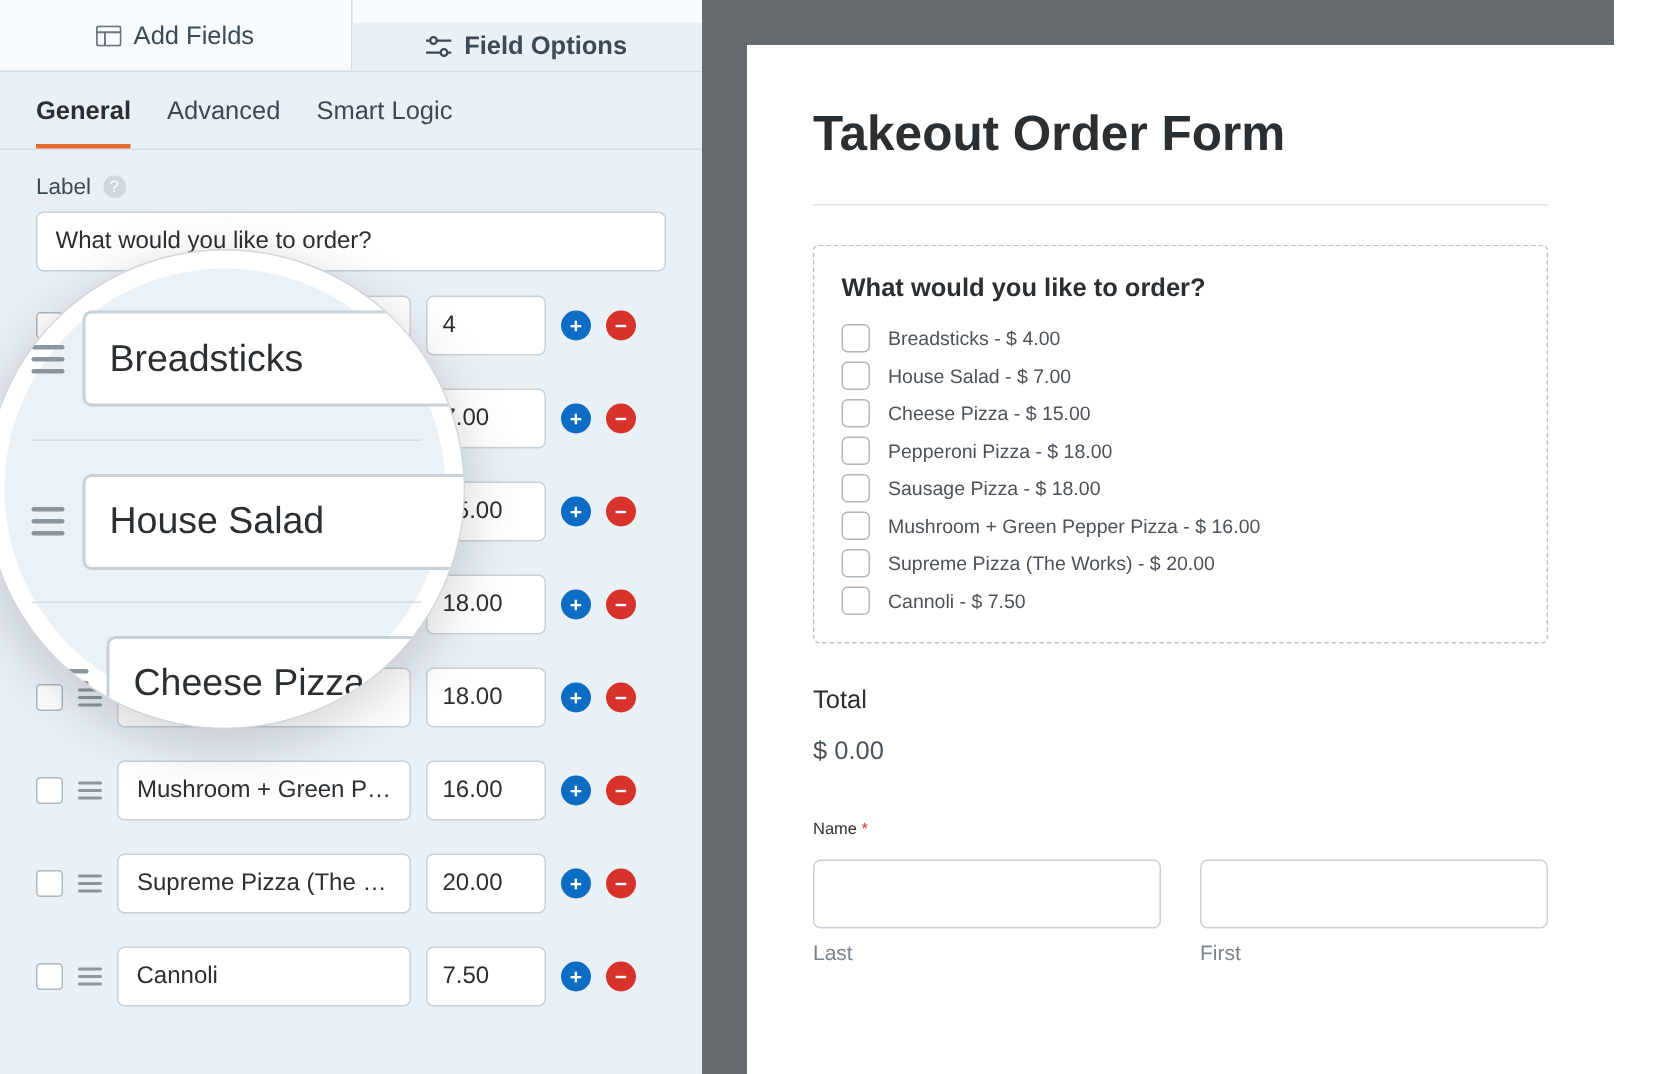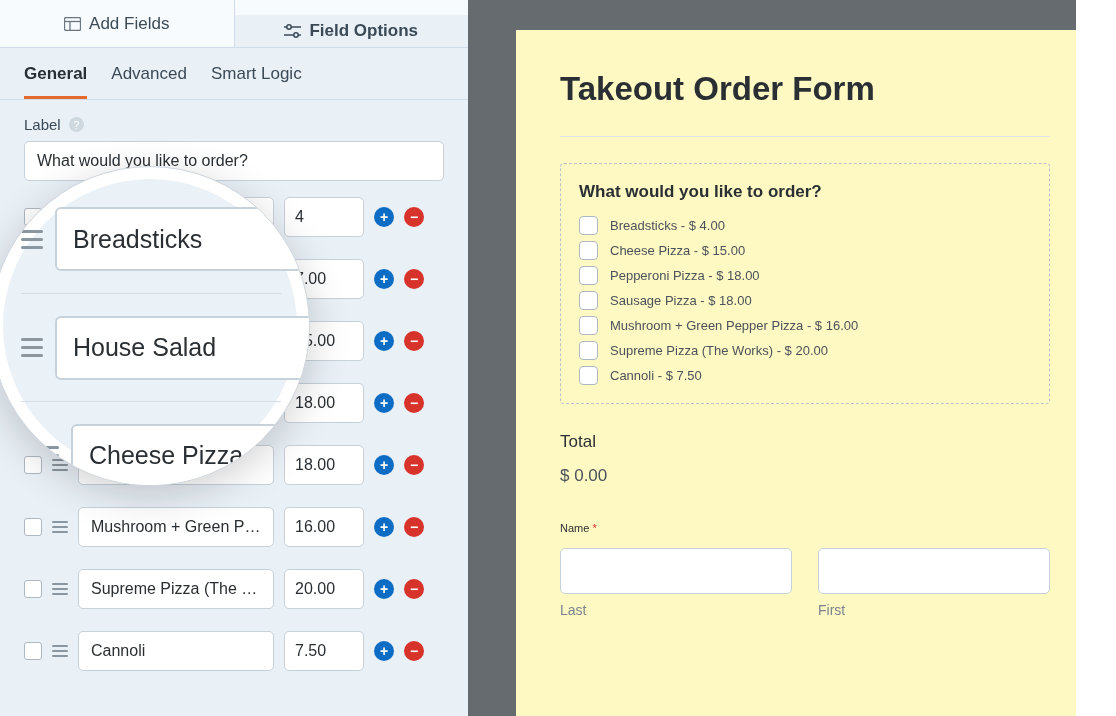--- a/index.html
+++ b/index.html
@@ -22,21 +22,21 @@
 .choice-row { display: flex; align-items: center; gap: 10px; margin-bottom: 22px; }
 .cbx { width: 18px; height: 18px; border: 1px solid #aeb8c1; border-radius: 3px; background: #fff; flex-shrink:0; }
 .drag { display: inline-flex; flex-direction: column; gap: 3px; cursor: grab; flex-shrink:0; }
 .drag span { width: 16px; height: 2px; background: #8a96a0; border-radius: 1px; }
 .choice-text { width: 196px; height: 40px; border: 1px solid #c7d1da; border-radius: 5px; padding: 0 12px; font-size: 16px; background:#fff; text-overflow:ellipsis; white-space:nowrap; overflow:hidden; color:#2a2f33; }
 .choice-price { width: 80px; height: 40px; border: 1px solid #c7d1da; border-radius: 5px; padding: 0 10px; font-size: 16px; background:#fff; color:#2a2f33; }
 .circ-btn { width: 20px; height: 20px; border-radius: 50%; display:inline-flex; align-items:center; justify-content:center; color:#fff; font-size:14px; font-weight:700; cursor:pointer; flex-shrink:0; }
 .add-btn { background:#0d6cc4; }
 .rem-btn { background:#d7332b; }
 .preview { flex: 1; background: #666b70; padding: 30px 0 0 30px; overflow: hidden; }
-.form-card { background: #fef9c3; width: 100%; height: 100%; padding: 40px 44px 0 44px; margin-left: 18px; }
+.form-card { background: #ffffff; width: 100%; height: 100%; padding: 40px 44px 0 44px; }
 .form-title { font-size: 33px; font-weight: 700; color: #2a2f33; margin-bottom: 28px; }
 .divider { border: none; border-top: 1px solid #e0e4e8; margin-bottom: 26px; }
 .field-group { border: 1px dashed #b8c2cc; border-radius: 4px; padding: 18px; margin-bottom: 28px; }
 .field-label { font-size: 17px; font-weight: 700; color: #2a2f33; margin-bottom: 14px; }
 .opts { display:flex; flex-direction:column; gap: 6px; }
 .opt { display:flex; align-items:center; gap: 12px; font-size: 13px; color:#4a525a; }
 .opt .cbx { width:19px; height:19px; border-radius:4px; }
 .total-label { font-size: 17px; font-weight: 400; margin-bottom: 14px; color:#2a2f33; }
 .total-value { font-size: 17px; color:#4a525a; margin-bottom: 36px; }
 .name-label { font-size: 11px; font-weight: 400; color:#2a2f33; margin-bottom: 14px; }
@@ -231,20 +231,24 @@
       <hr class="divider">
       <div class="field-group">
         <div class="field-label">What would you like to order?</div>
         <div class="opts" id="preview-opts">
             <div class="opt">
               <div class="cbx"></div>
               <span>Breadsticks - $ 4.00</span>
             </div>
             <div class="opt">
               <div class="cbx"></div>
+              <span>House Salad - $ 7.00</span>
+            </div>
+            <div class="opt">
+              <div class="cbx"></div>
               <span>Cheese Pizza - $ 15.00</span>
             </div>
             <div class="opt">
               <div class="cbx"></div>
               <span>Pepperoni Pizza - $ 18.00</span>
             </div>
             <div class="opt">
               <div class="cbx"></div>
               <span>Sausage Pizza - $ 18.00</span>
             </div>

